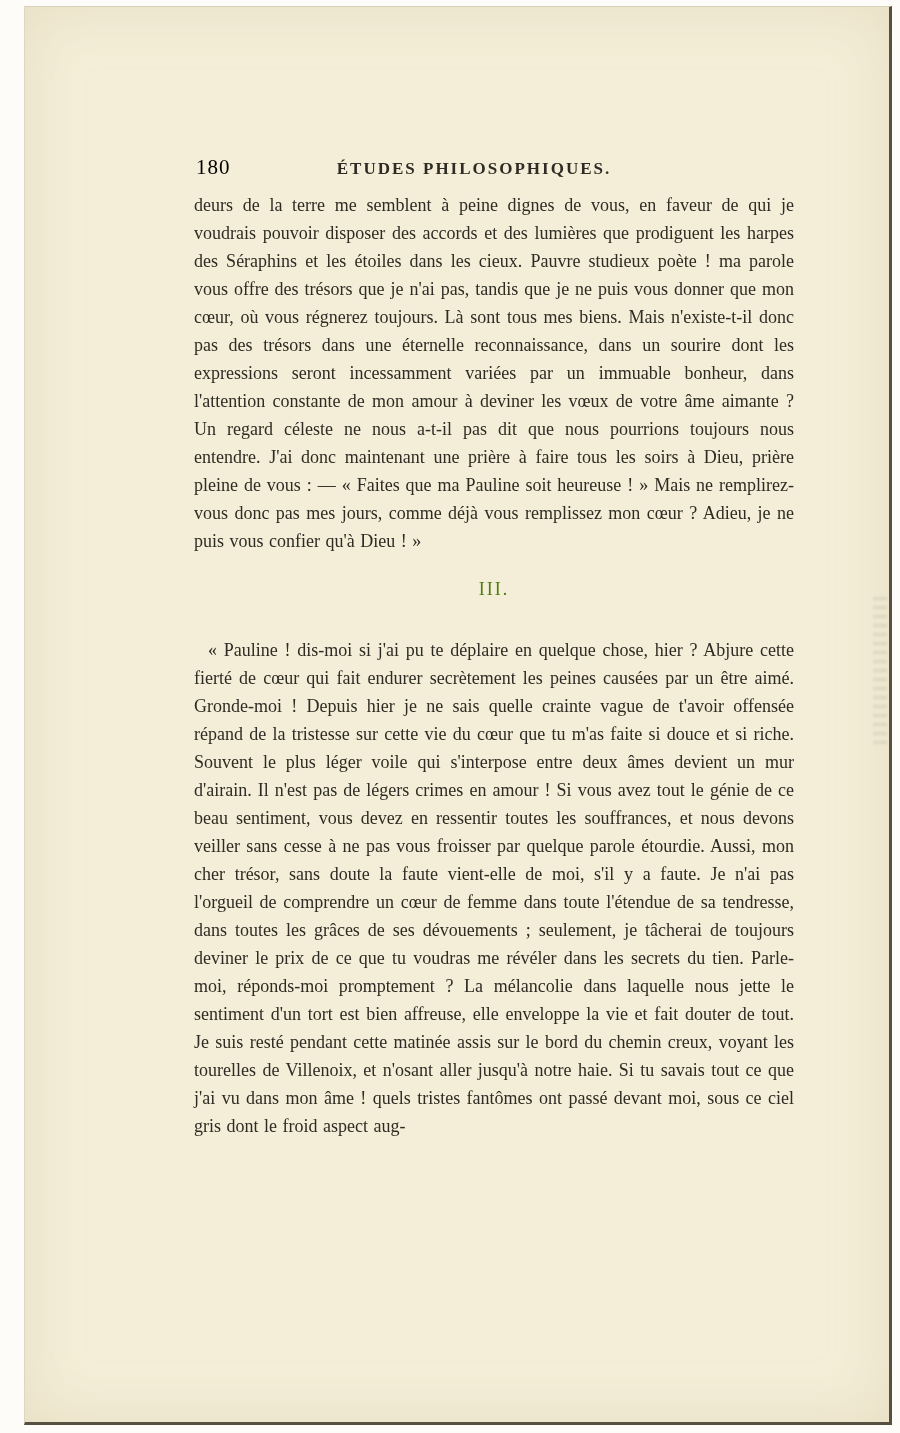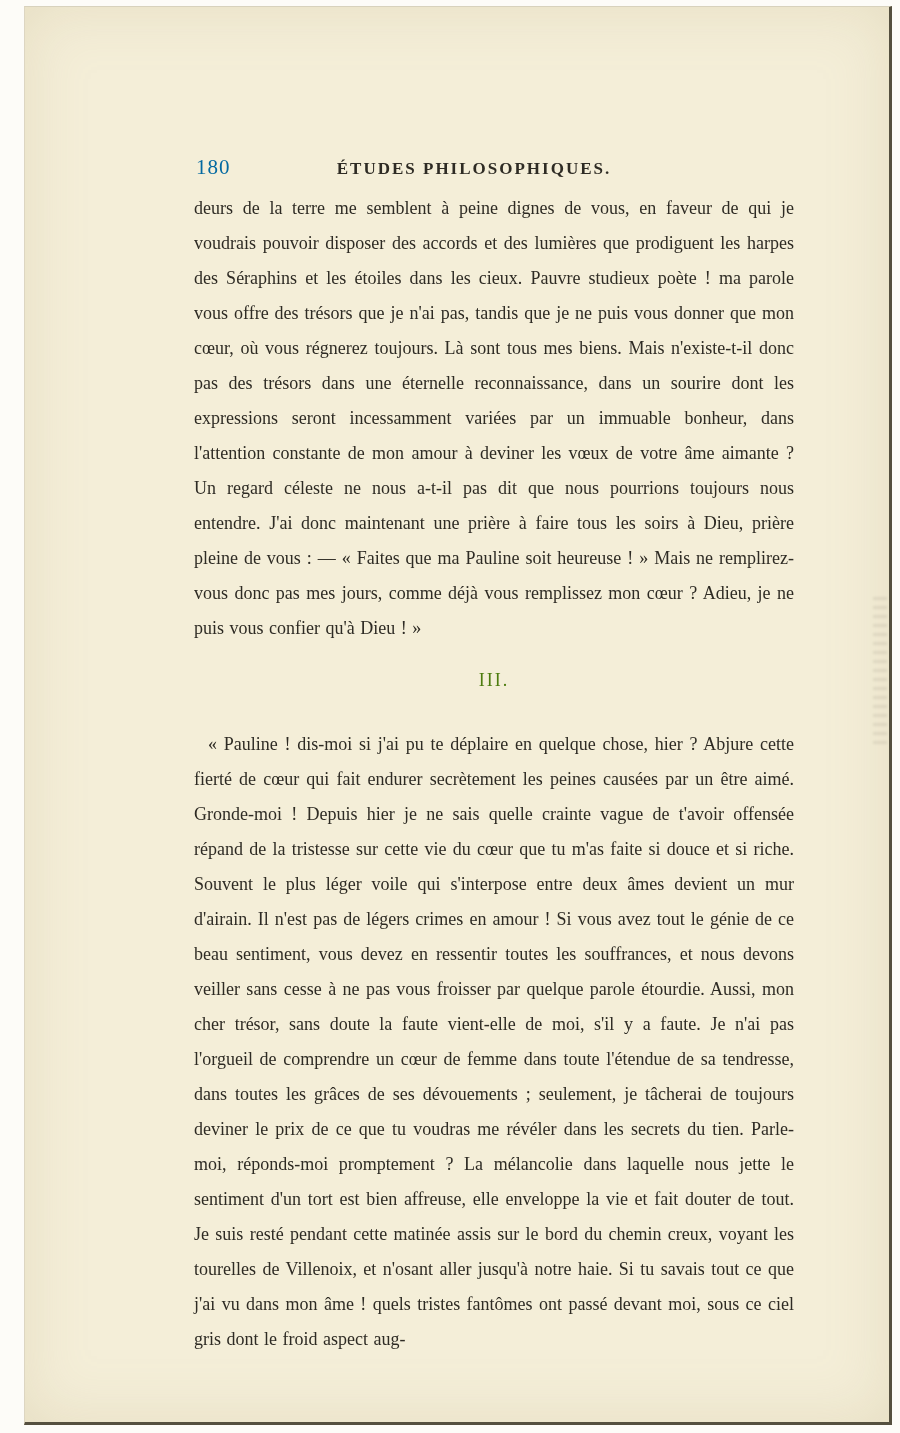--- a/index.html
+++ b/index.html
@@ -42,37 +42,37 @@
     position: relative;
     height: 34px;
     margin-bottom: 4px;
   }
   .page-number {
     position: absolute;
     left: 2px;
     top: 2px;
     font-size: 21px;
     letter-spacing: 1px;
-    color: #0369a1;
+    color: #000000;
   }
   .running-title {
     position: absolute;
     left: 0;
     right: 40px;
     top: 6px;
     text-align: center;
     font-size: 17px;
     font-weight: bold;
     letter-spacing: 2px;
     color: #2e2b24;
   }
   .body-text {
     margin: 0;
     font-size: 18px;
-    line-height: 35px;
+    line-height: 28px;
     text-align: justify;
     color: #2e2b24;
     word-spacing: 1px;
   }
   .body-text.indent {
     text-indent: 14px;
   }
   .section-heading {
     margin: 24px 0 36px 0;
     text-align: center;

